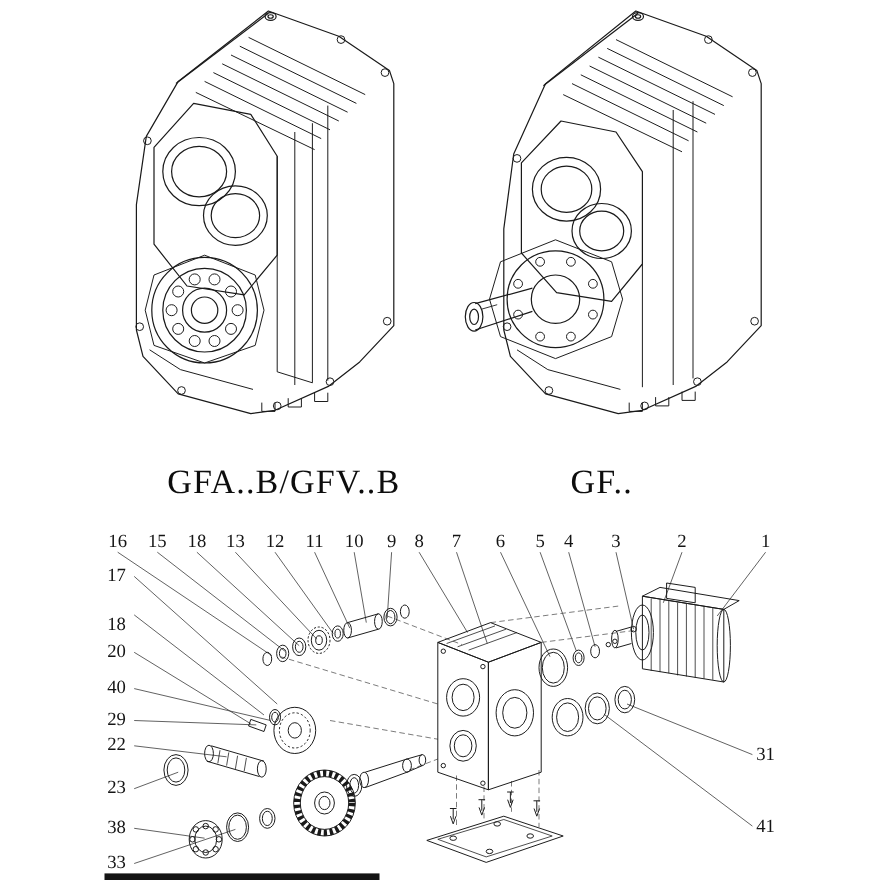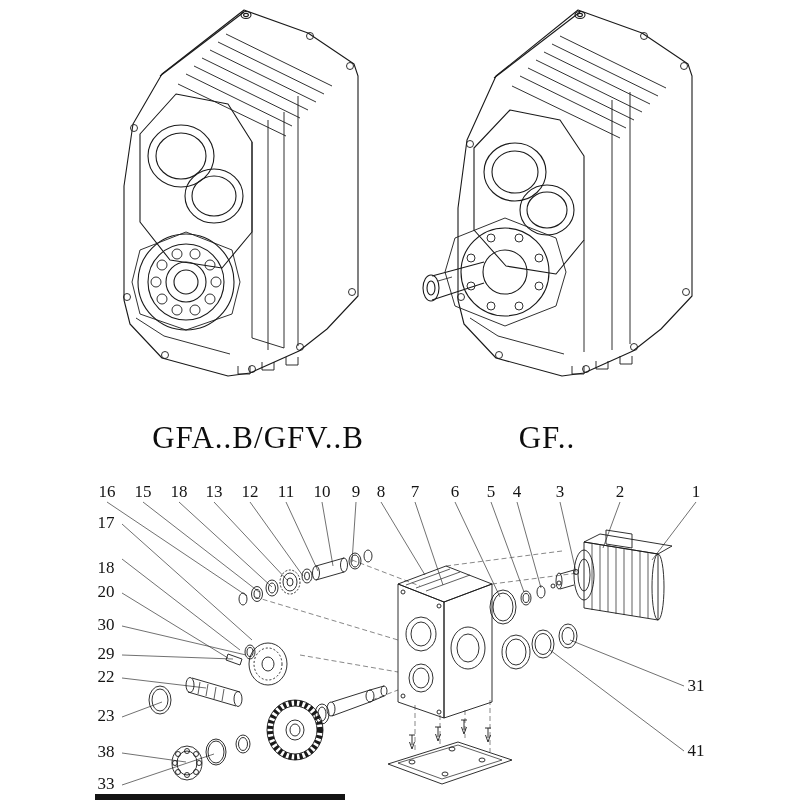--- a/index.html
+++ b/index.html
@@ -336,21 +336,21 @@
   <span class="callout" style="left:455px;top:483px">6</span>
   <span class="callout" style="left:491px;top:483px">5</span>
   <span class="callout" style="left:517px;top:483px">4</span>
   <span class="callout" style="left:560px;top:483px">3</span>
   <span class="callout" style="left:620px;top:483px">2</span>
   <span class="callout" style="left:696px;top:483px">1</span>
 
   <span class="callout" style="left:106px;top:514px">17</span>
   <span class="callout" style="left:106px;top:559px">18</span>
   <span class="callout" style="left:106px;top:583px">20</span>
-  <span class="callout" style="left:106px;top:616px">30</span>
+  <span class="callout" style="left:106px;top:616px">40</span>
   <span class="callout" style="left:106px;top:645px">29</span>
   <span class="callout" style="left:106px;top:668px">22</span>
   <span class="callout" style="left:106px;top:707px">23</span>
   <span class="callout" style="left:106px;top:743px">38</span>
   <span class="callout" style="left:106px;top:775px">33</span>
 
   <span class="callout" style="left:696px;top:677px">31</span>
   <span class="callout" style="left:696px;top:742px">41</span>
 
   <div class="bottom-rule" style="left:95px;top:794px;width:250px;height:6px"></div>

